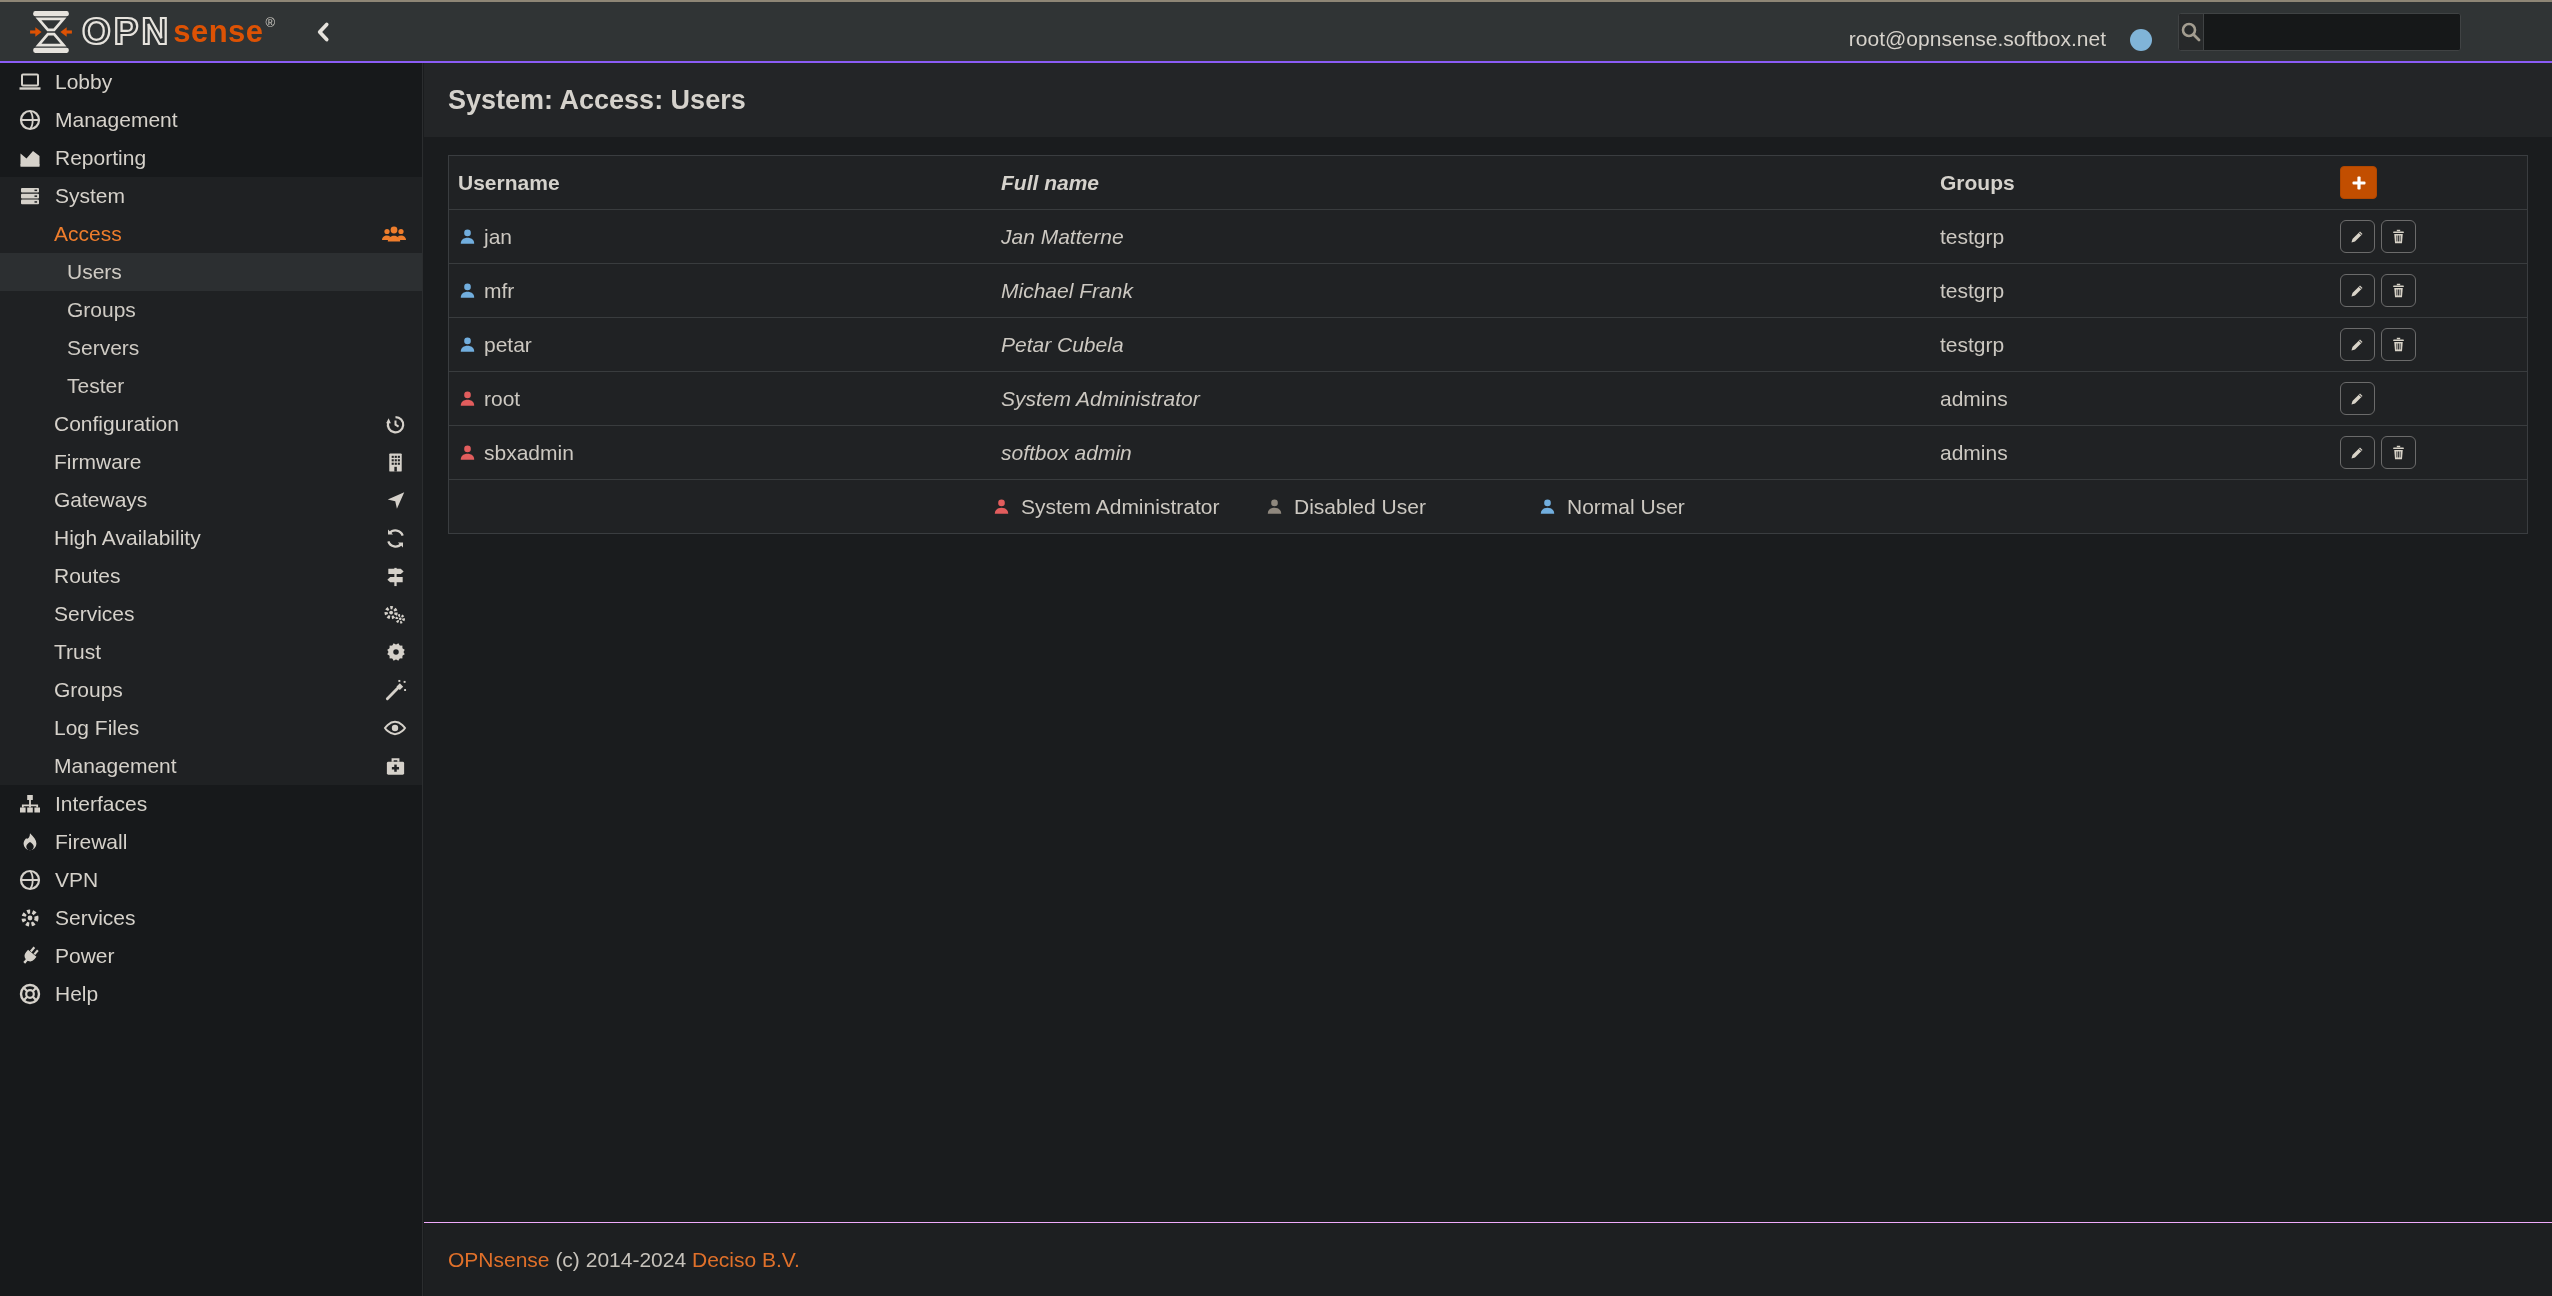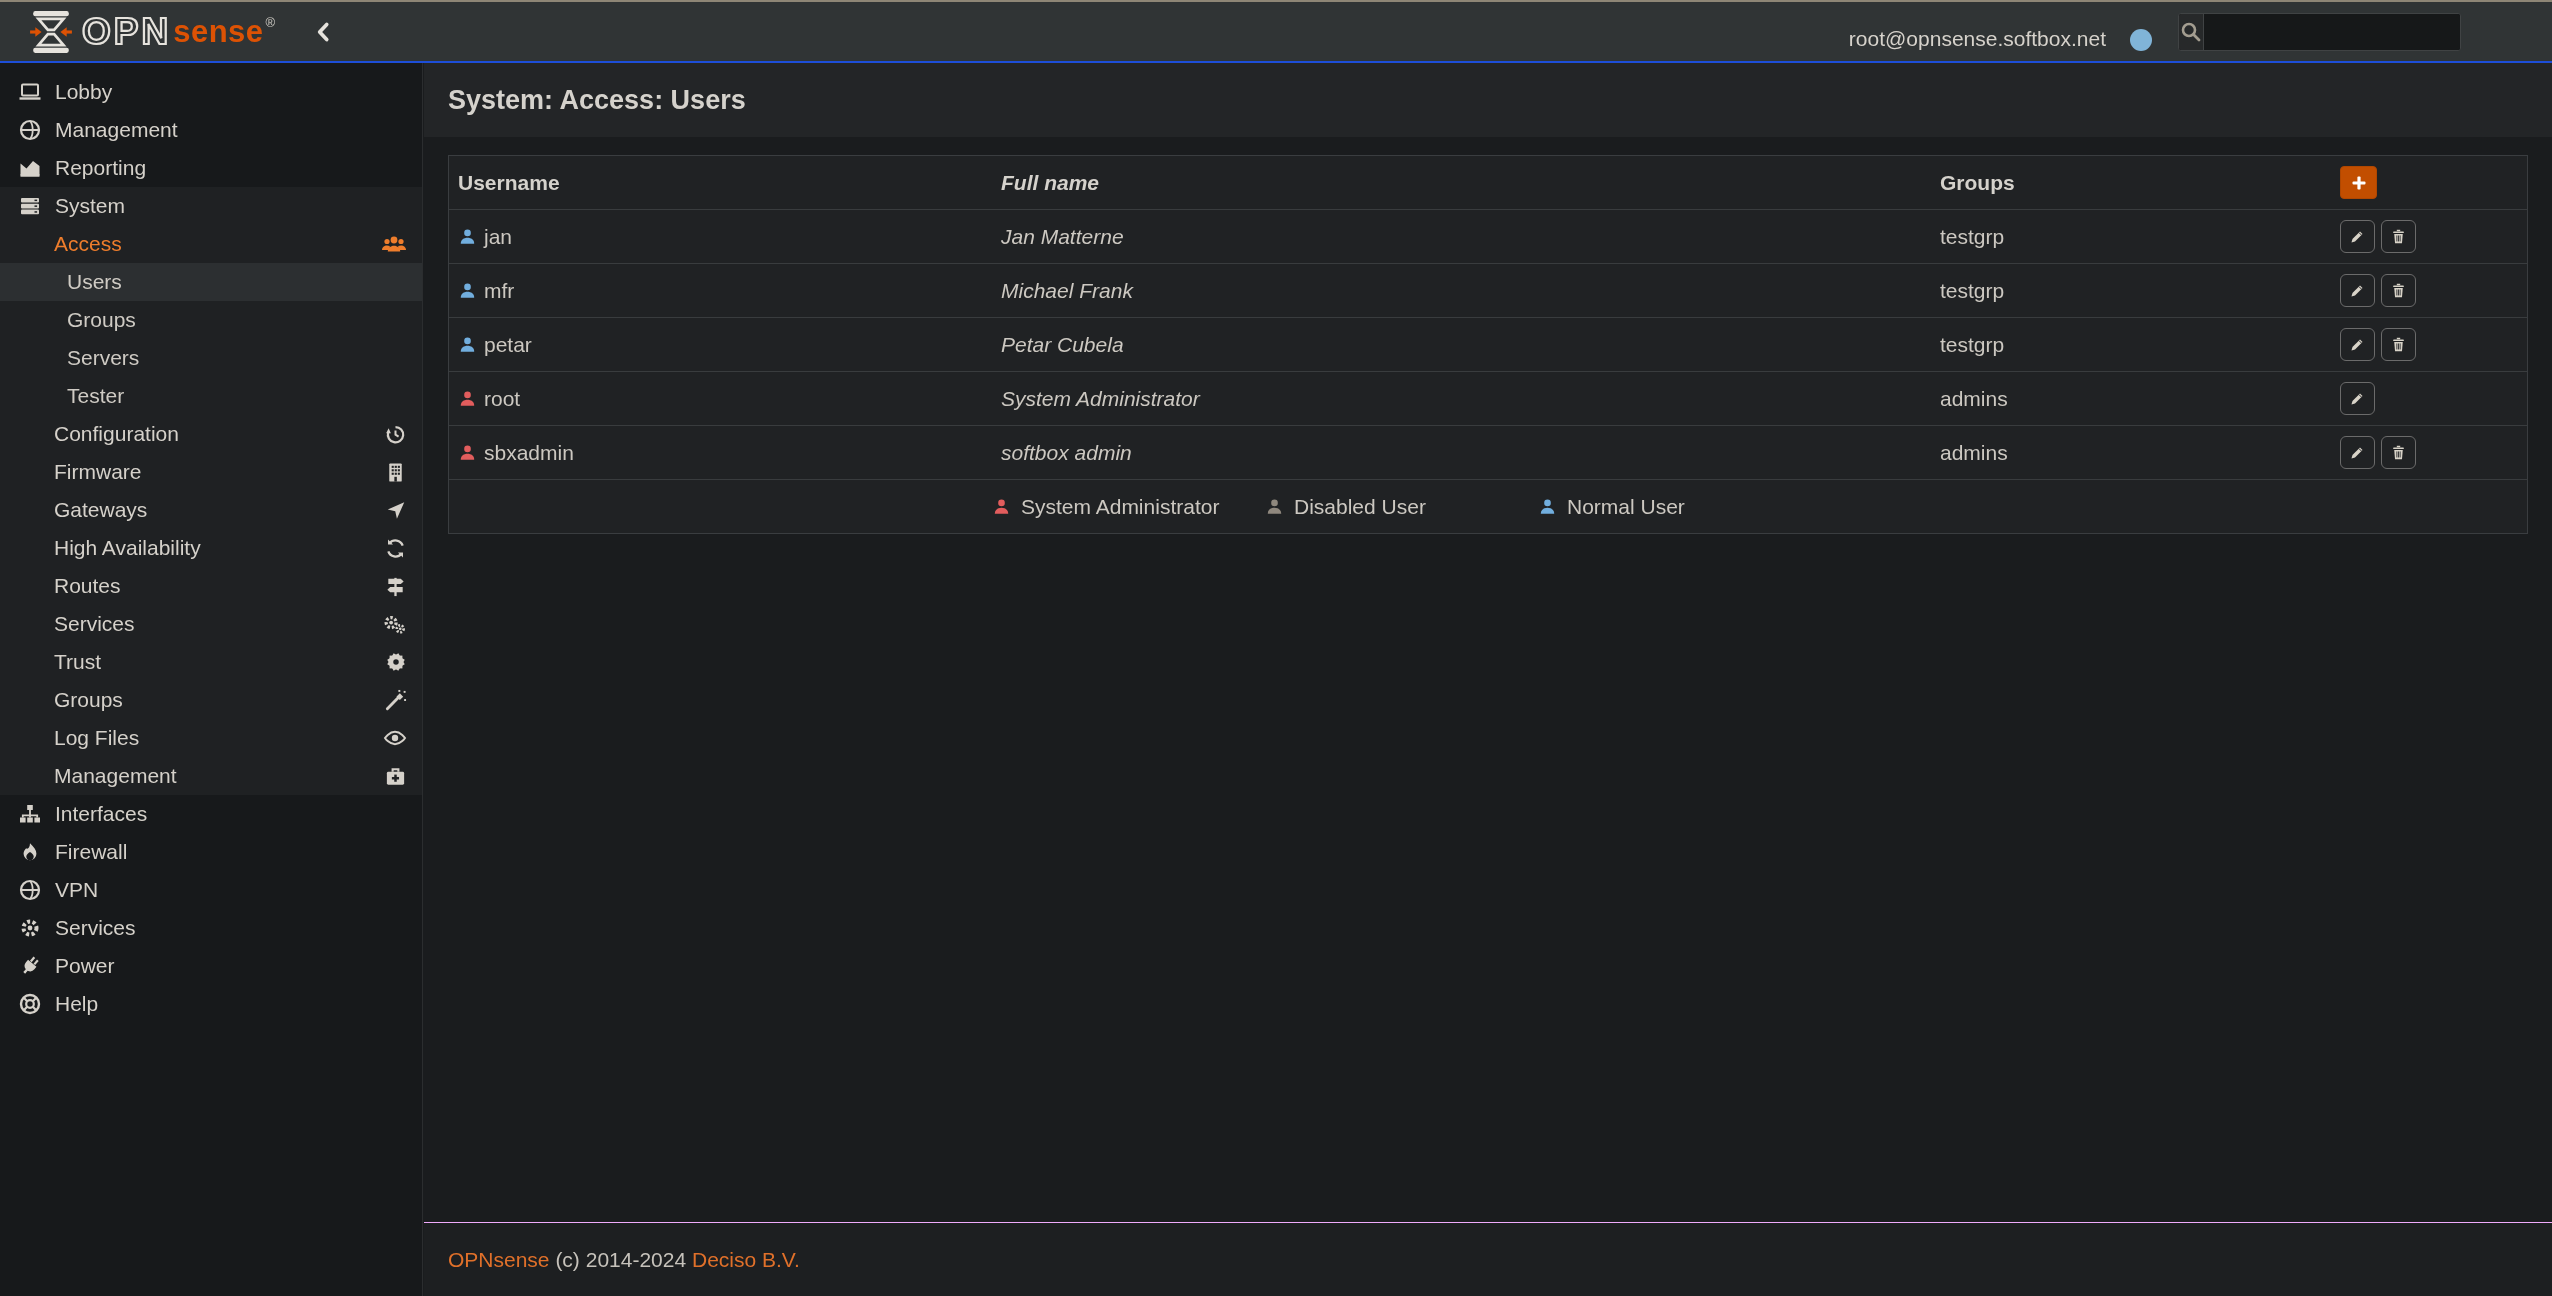--- a/index.html
+++ b/index.html
@@ -10,21 +10,21 @@
     color:#ccc8c1;
     position:relative;
   }
   svg { display:block; }
 
   
   .navbar {
     position:absolute; top:0; left:0; right:0; height:63px;
     background:#303435;
     border-top:2px solid #8e8676;
-    border-bottom:2px solid #1d4ed8;
+    border-bottom:2px solid #8b5cf6;
     display:flex; align-items:center;
   }
   .brand { display:flex; align-items:center; margin-left:30px; cursor:pointer; }
   .brand-opn {
     font-size:37px; font-weight:bold; letter-spacing:3px;
     color:transparent; -webkit-text-stroke:2.2px #e6e3dd; margin-left:10px;
   }
   .brand-sense { font-size:31px; font-weight:bold; color:#dd5204; margin-left:2px; letter-spacing:0.5px; }
   .brand-reg { font-size:13px; color:#cfccc5; align-self:flex-start; margin-top:6px; margin-left:2px; }
   .collapse-btn { margin-left:36px; cursor:pointer; }
@@ -34,21 +34,21 @@
   .searchbox {
     width:283px; height:38px; display:flex; align-items:stretch;
     border:1px solid #404344; border-radius:3px; overflow:hidden; background:#161819;
   }
   .search-addon { width:46px; background:#27292a; display:flex; align-items:center; justify-content:center; border-right:1px solid #404344; }
   .search-input { flex:1; background:#161819; border:none; outline:none; color:#d6d2cb; font-size:20px; padding:0 10px; font-family:"Liberation Sans", sans-serif; }
 
   
   .sidebar {
     position:absolute; top:63px; left:0; bottom:0; width:423px;
-    background:#17191b; border-right:1px solid #2b2d2f; padding-top:10px;
+    background:#17191b; border-right:1px solid #2b2d2f; 
   }
   .side-item {
     height:38px; display:flex; align-items:center; cursor:pointer;
     color:#d5d1ca; font-size:21px;
   }
   .side-item .li-icon { width:27px; margin-left:16px; margin-right:12px; display:flex; justify-content:center; }
   .side-expanded { background:#1f2123; }
   .side-item.lvl2 { padding-left:54px; }
   .side-item.lvl3 { padding-left:67px; color:#cfcbc4; }
   .side-item.active-parent { color:#ee7d2c; }

